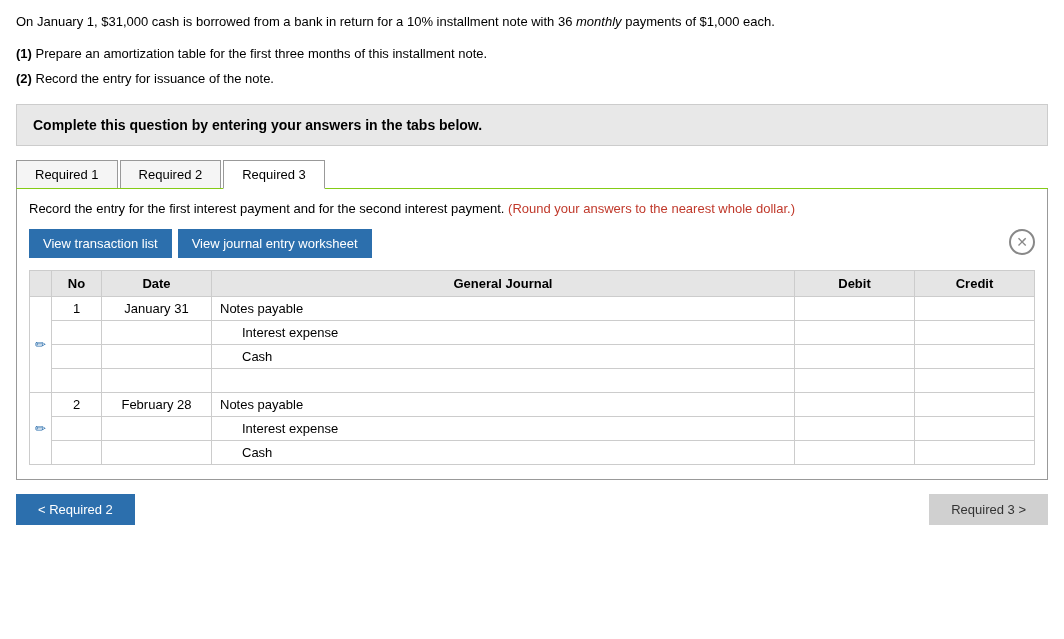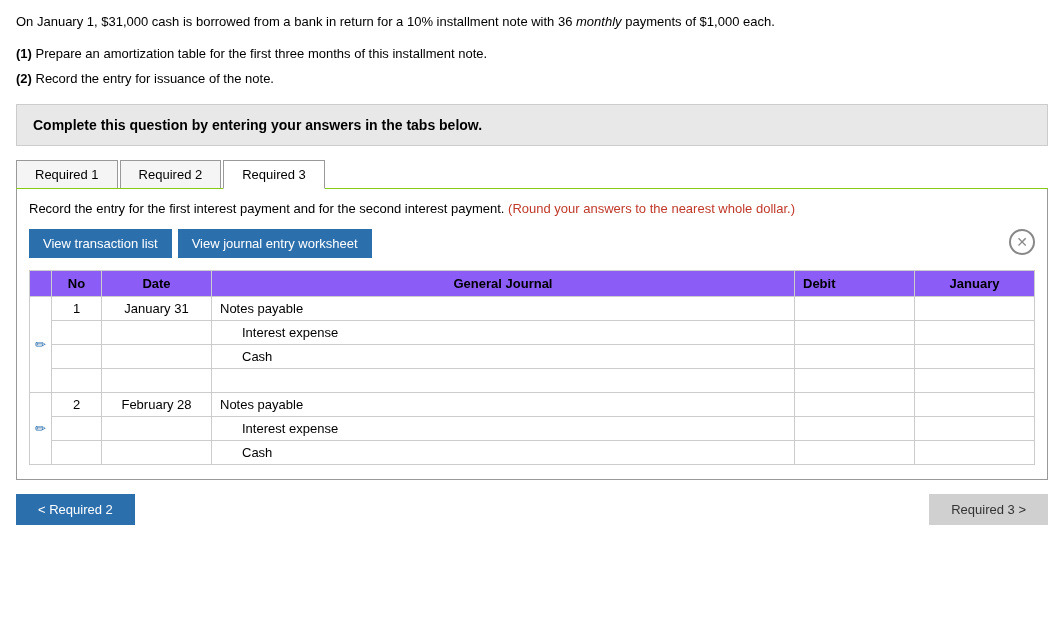--- a/index.html
+++ b/index.html
@@ -87,36 +87,36 @@
       cursor: pointer;
       font-size: 14px;
       color: #888;
     }
     table {
       width: 100%;
       border-collapse: collapse;
       font-size: 13px;
     }
     table th {
-      background: #8b5cf6;
+      background: #e5e5e5;
       border: 1px solid #ccc;
       padding: 5px 8px;
       text-align: center;
       font-weight: bold;
     }
     table th.general-journal { text-align: center; }
     table td {
       border: 1px solid #ccc;
       padding: 4px 8px;
       height: 24px;
     }
     .col-no { width: 50px; text-align: center; }
     .col-date { width: 110px; text-align: center; }
     .col-journal { }
-    .col-debit { width: 120px; text-align: left; }
+    .col-debit { width: 120px; text-align: center; }
     .col-credit { width: 120px; text-align: center; }
     .edit-icon {
       color: #2c6fad;
       font-size: 13px;
       cursor: pointer;
     }
     .row-edit-cell {
       border: 1px solid #ccc;
       width: 22px;
       text-align: center;
@@ -209,21 +209,21 @@
         <th class="col-date">
           <span>Date</span>
         </th>
         <th class="col-journal general-journal">
           <span>General Journal</span>
         </th>
         <th class="col-debit">
           <span>Debit</span>
         </th>
         <th class="col-credit">
-          <span>January</span>
+          <span>Credit</span>
         </th>
       </tr>
     </thead>
     <tbody>
 
       <tr>
         <td class="row-edit-cell" rowspan="4">
           <span class="edit-icon">✏</span>
         </td>
         <td class="col-no">1</td>

